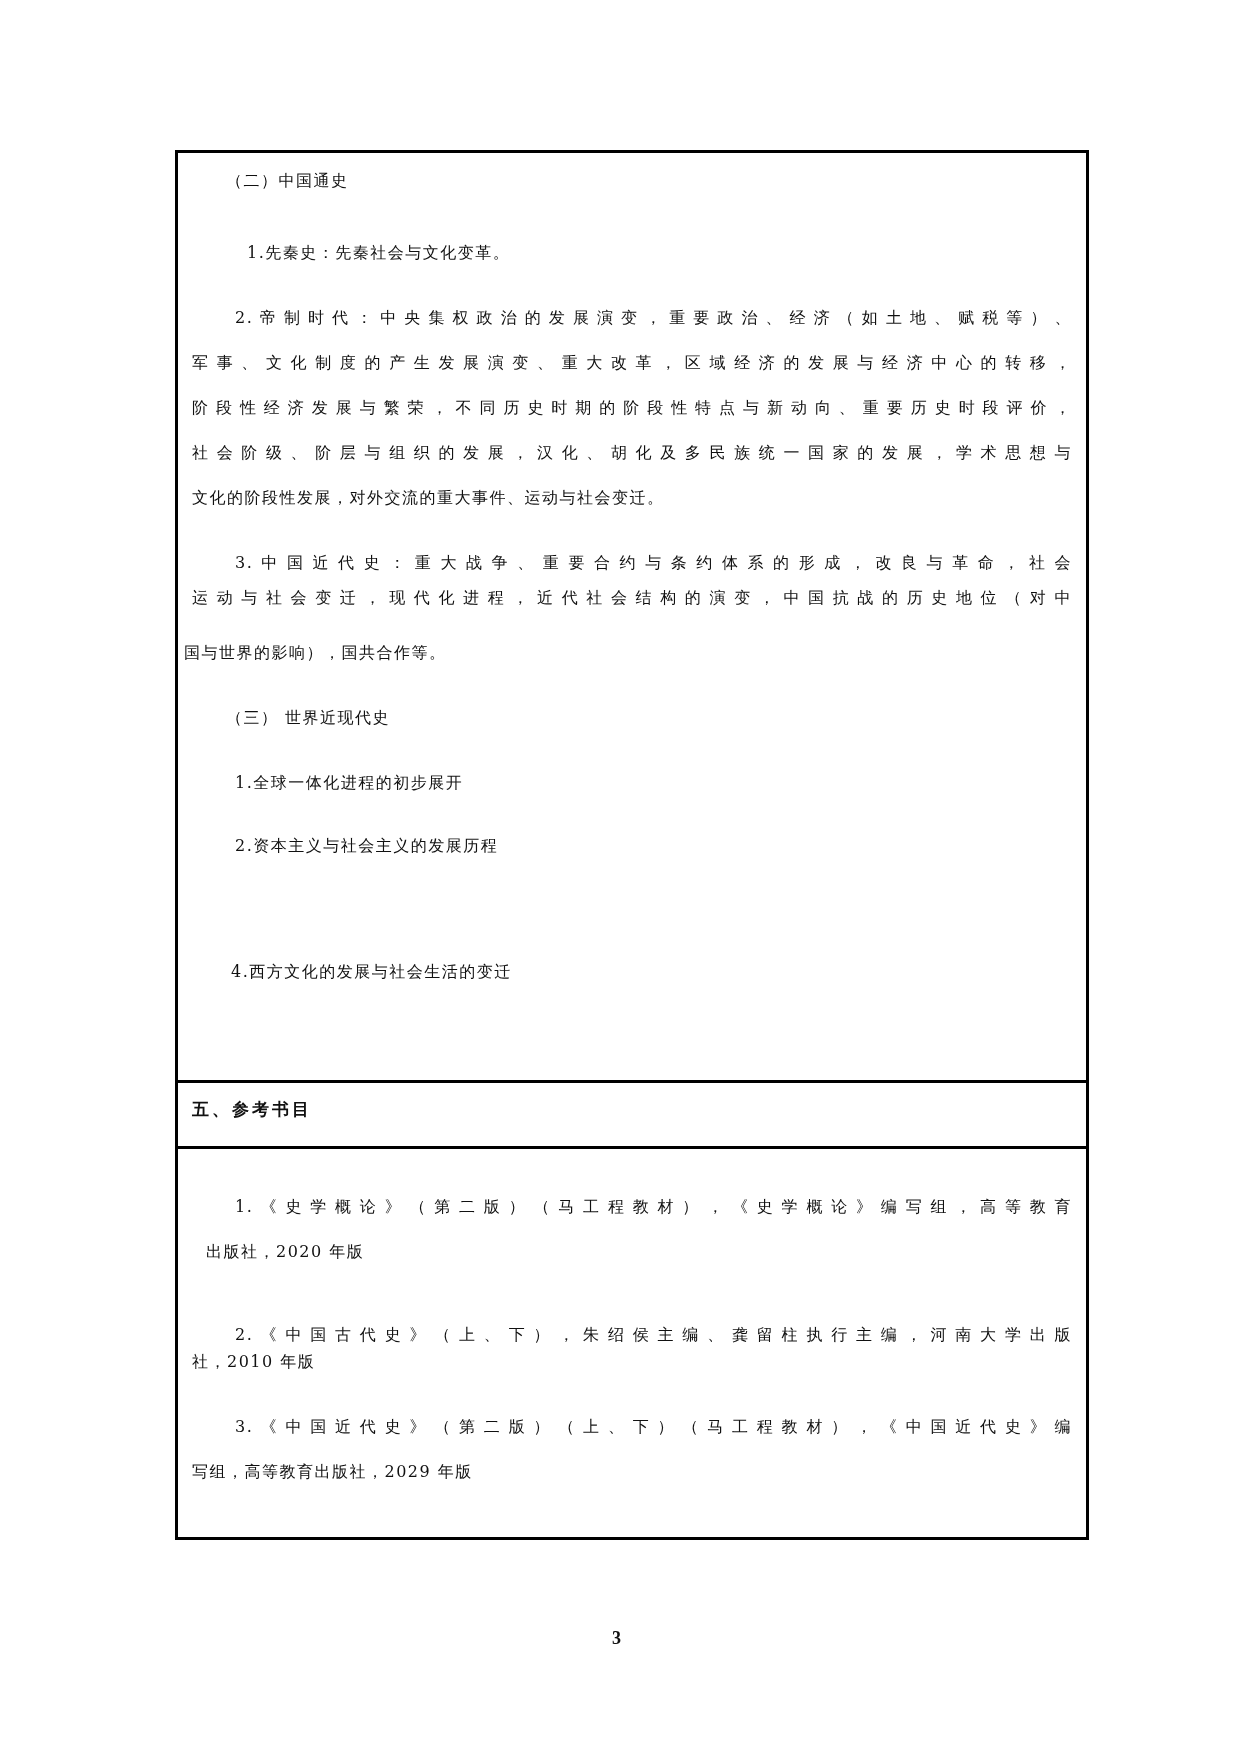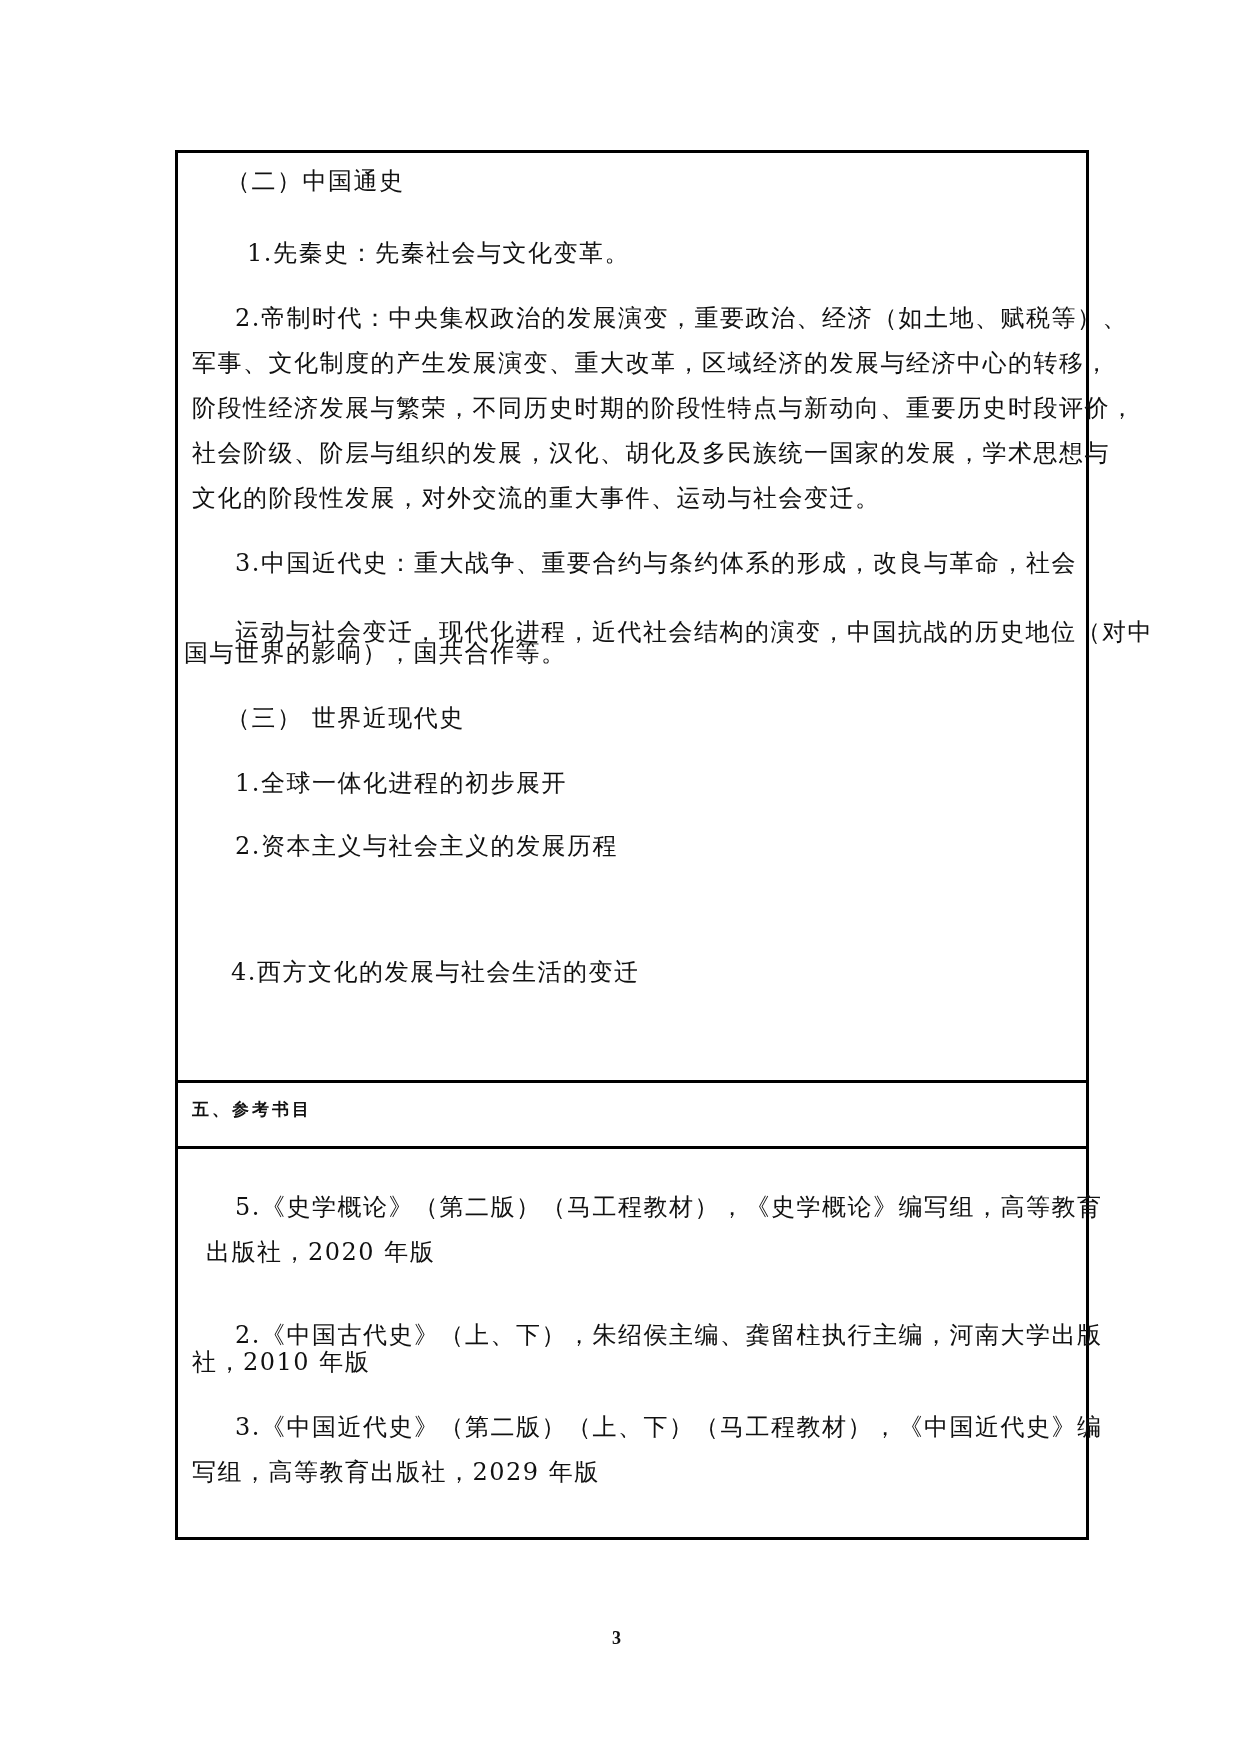--- a/index.html
+++ b/index.html
@@ -2,21 +2,21 @@
 <html><head>
 <meta charset="utf-8">
 <style>
   html, body { margin: 0; padding: 0; background: #ffffff; }
   body { width: 1240px; height: 1754px; position: relative; overflow: hidden;
          font-family: "DejaVu Serif", "Liberation Serif", serif; color: #111; }
   .page { position: absolute; left: 0; top: 0; width: 1240px; height: 1754px; background: #fff; }
   .table-box { position: absolute; left: 175px; top: 150px; width: 908px; height: 1384px;
                border: 3px solid #000; box-sizing: content-box; }
   .hline { position: absolute; left: 0; width: 908px; height: 0; border-top: 3px solid #000; }
-  .line { position: absolute; white-space: nowrap; font-size: 24px; line-height: 28px; letter-spacing: 1.5px; }
+  .line { position: absolute; white-space: nowrap; font-size: 16px; line-height: 28px; letter-spacing: 1.5px; }
   .full { left: 14px; width: 880px; text-align: justify; text-align-last: justify; }
   .section-title { position: absolute; left: 14px; font-size: 17px; font-weight: bold; letter-spacing: 3px;
                    font-family: "DejaVu Sans", "Liberation Sans", sans-serif; }
   .page-number { position: absolute; left: 612px; top: 1628px; font-size: 18px; font-weight: bold;
                  font-family: "Liberation Serif", serif; }
 </style>
 </head>
 <body>
 
 <div class="page">
@@ -26,33 +26,33 @@
 
     <div class="line" style="left:69px; top:86px;">1.先秦史：先秦社会与文化变革。</div>
 
     <div class="line full" style="top:151px; padding-left:43px; width:837px;">2.帝制时代：中央集权政治的发展演变，重要政治、经济（如土地、赋税等）、</div>
     <div class="line full" style="top:196px;">军事、文化制度的产生发展演变、重大改革，区域经济的发展与经济中心的转移，</div>
     <div class="line full" style="top:241px;">阶段性经济发展与繁荣，不同历史时期的阶段性特点与新动向、重要历史时段评价，</div>
     <div class="line full" style="top:286px;">社会阶级、阶层与组织的发展，汉化、胡化及多民族统一国家的发展，学术思想与</div>
     <div class="line" style="left:14px; top:331px;">文化的阶段性发展，对外交流的重大事件、运动与社会变迁。</div>
 
     <div class="line full" style="top:396px; padding-left:43px; width:837px;">3.中国近代史：重大战争、重要合约与条约体系的形成，改良与革命，社会</div>
-    <div class="line full" style="top:465px;margin-left:43px;">运动与社会变迁，现代化进程，近代社会结构的演变，中国抗战的历史地位（对中</div>
+    <div class="line full" style="top:431px;">运动与社会变迁，现代化进程，近代社会结构的演变，中国抗战的历史地位（对中</div>
     <div class="line" style="left:6px; top:486px;">国与世界的影响），国共合作等。</div>
 
     <div class="line" style="left:48px; top:551px;">（三） 世界近现代史</div>
     <div class="line" style="left:57px; top:616px;">1.全球一体化进程的初步展开</div>
     <div class="line" style="left:57px; top:679px;">2.资本主义与社会主义的发展历程</div>
     <div class="line" style="left:53px; top:805px;">4.西方文化的发展与社会生活的变迁</div>
 
     <div class="hline" style="top:927px;"></div>
     <div class="section-title" style="top:945px;">五、参考书目</div>
     <div class="hline" style="top:993px;"></div>
 
-    <div class="line full" style="top:1040px; padding-left:43px; width:837px;">5.《史学概论》（第二版）（马工程教材），《史学概论》编写组，高等教育</div>
+    <div class="line full" style="top:1040px; padding-left:43px; width:837px;">1.《史学概论》（第二版）（马工程教材），《史学概论》编写组，高等教育</div>
     <div class="line" style="left:28px; top:1085px;">出版社，2020 年版</div>
 
     <div class="line full" style="top:1168px; padding-left:43px; width:837px;">2.《中国古代史》（上、下），朱绍侯主编、龚留柱执行主编，河南大学出版</div>
     <div class="line" style="left:14px; top:1195px;">社，2010 年版</div>
 
     <div class="line full" style="top:1260px; padding-left:43px; width:837px;">3.《中国近代史》（第二版）（上、下）（马工程教材），《中国近代史》编</div>
     <div class="line" style="left:14px; top:1305px;">写组，高等教育出版社，2029 年版</div>
   </div>
 
   <div class="page-number">3</div>

